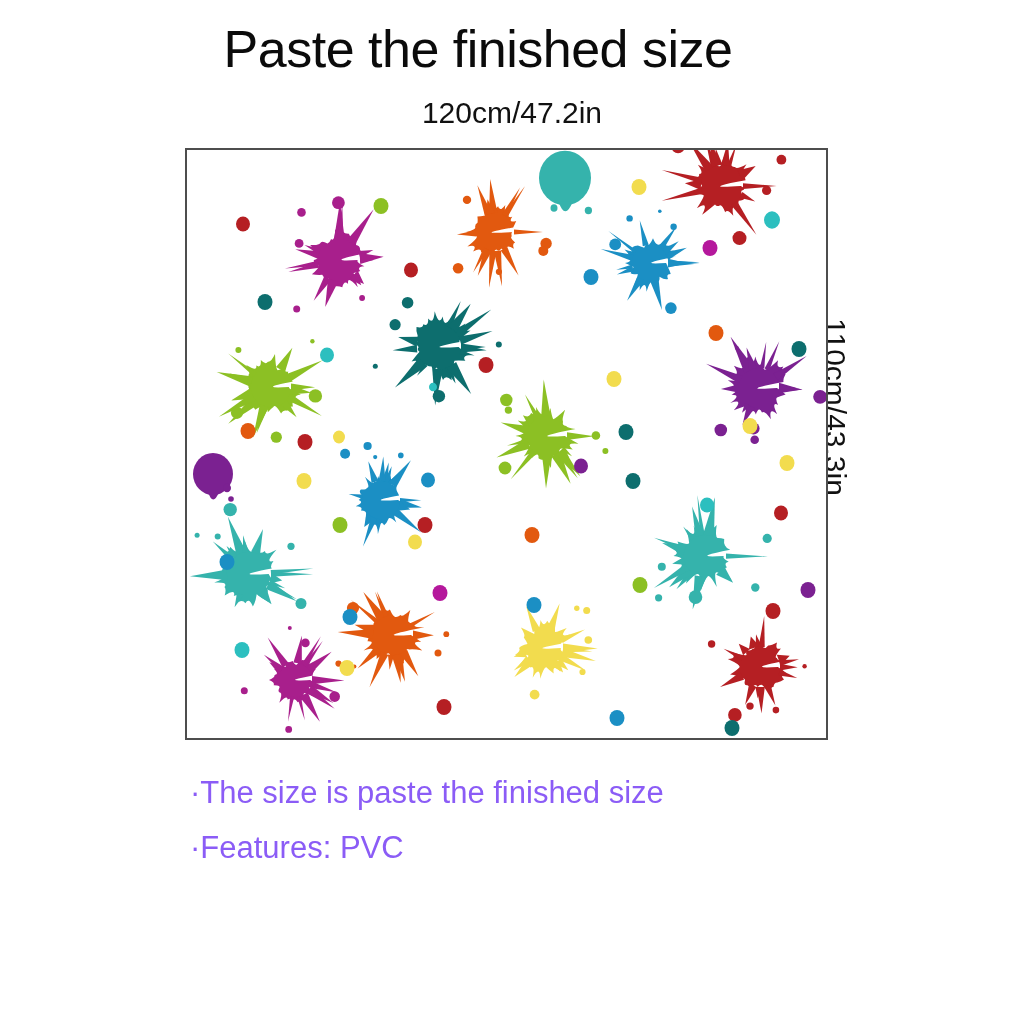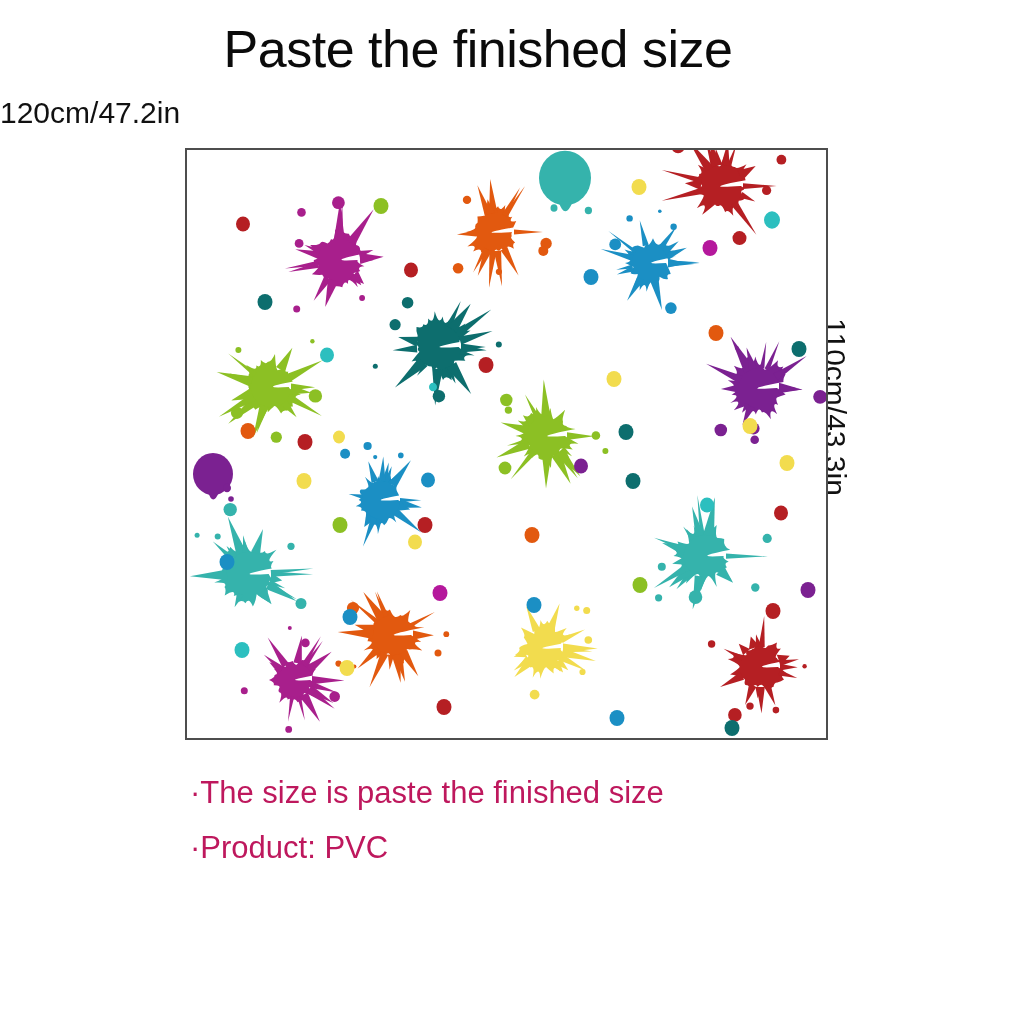--- a/index.html
+++ b/index.html
@@ -18,21 +18,21 @@
     text-align:center;
     font-size:52px;
     font-weight:400;
     letter-spacing:-0.5px;
     line-height:1.05;
     color:#0b0b0b;
   }
   .width-label{
     position:absolute;
     left:0;top:96px;width:1024px;
-    text-align:left;
+    text-align:center;
     font-size:30px;
     color:#111;
   }
   .height-label{
     position:absolute;
     left:852px;top:318px;
     font-size:30px;
     color:#111;
     transform-origin:left top;
     transform:rotate(90deg);
@@ -55,21 +55,21 @@
   }
 
   .specs{
     position:absolute;
     left:190px;top:765px;
     width:700px;
   }
   .spec-line{
     font-size:31px;
     line-height:55px;
-    color:#be185d;
+    color:#8b5cf6;
     white-space:nowrap;
   }
 </style>
 </head>
 <body>
 
 <div class="title">Paste the finished size</div>
 <div class="width-label">120cm/47.2in</div>
 <div class="height-label">110cm/43.3in</div>
 
@@ -457,14 +457,14 @@
       <ellipse cx="257" cy="557" rx="7.5" ry="8.100000000000001" fill="#B51F23"></ellipse>
       <ellipse cx="430" cy="568" rx="7.5" ry="8.100000000000001" fill="#1B8FC4"></ellipse>
       <ellipse cx="545" cy="578" rx="7.5" ry="8.100000000000001" fill="#0D6E6E"></ellipse>
       <ellipse cx="586" cy="461" rx="7.5" ry="8.100000000000001" fill="#B51F23"></ellipse>
       <ellipse cx="446" cy="331" rx="7.5" ry="8.100000000000001" fill="#0D6E6E"></ellipse>
     </svg>
 </div>
 
 <div class="specs">
   <div class="spec-line">·The size is paste the finished size</div>
-  <div class="spec-line">·Product: PVC</div>
+  <div class="spec-line">·Features: PVC</div>
 </div>
 
 </body></html>

